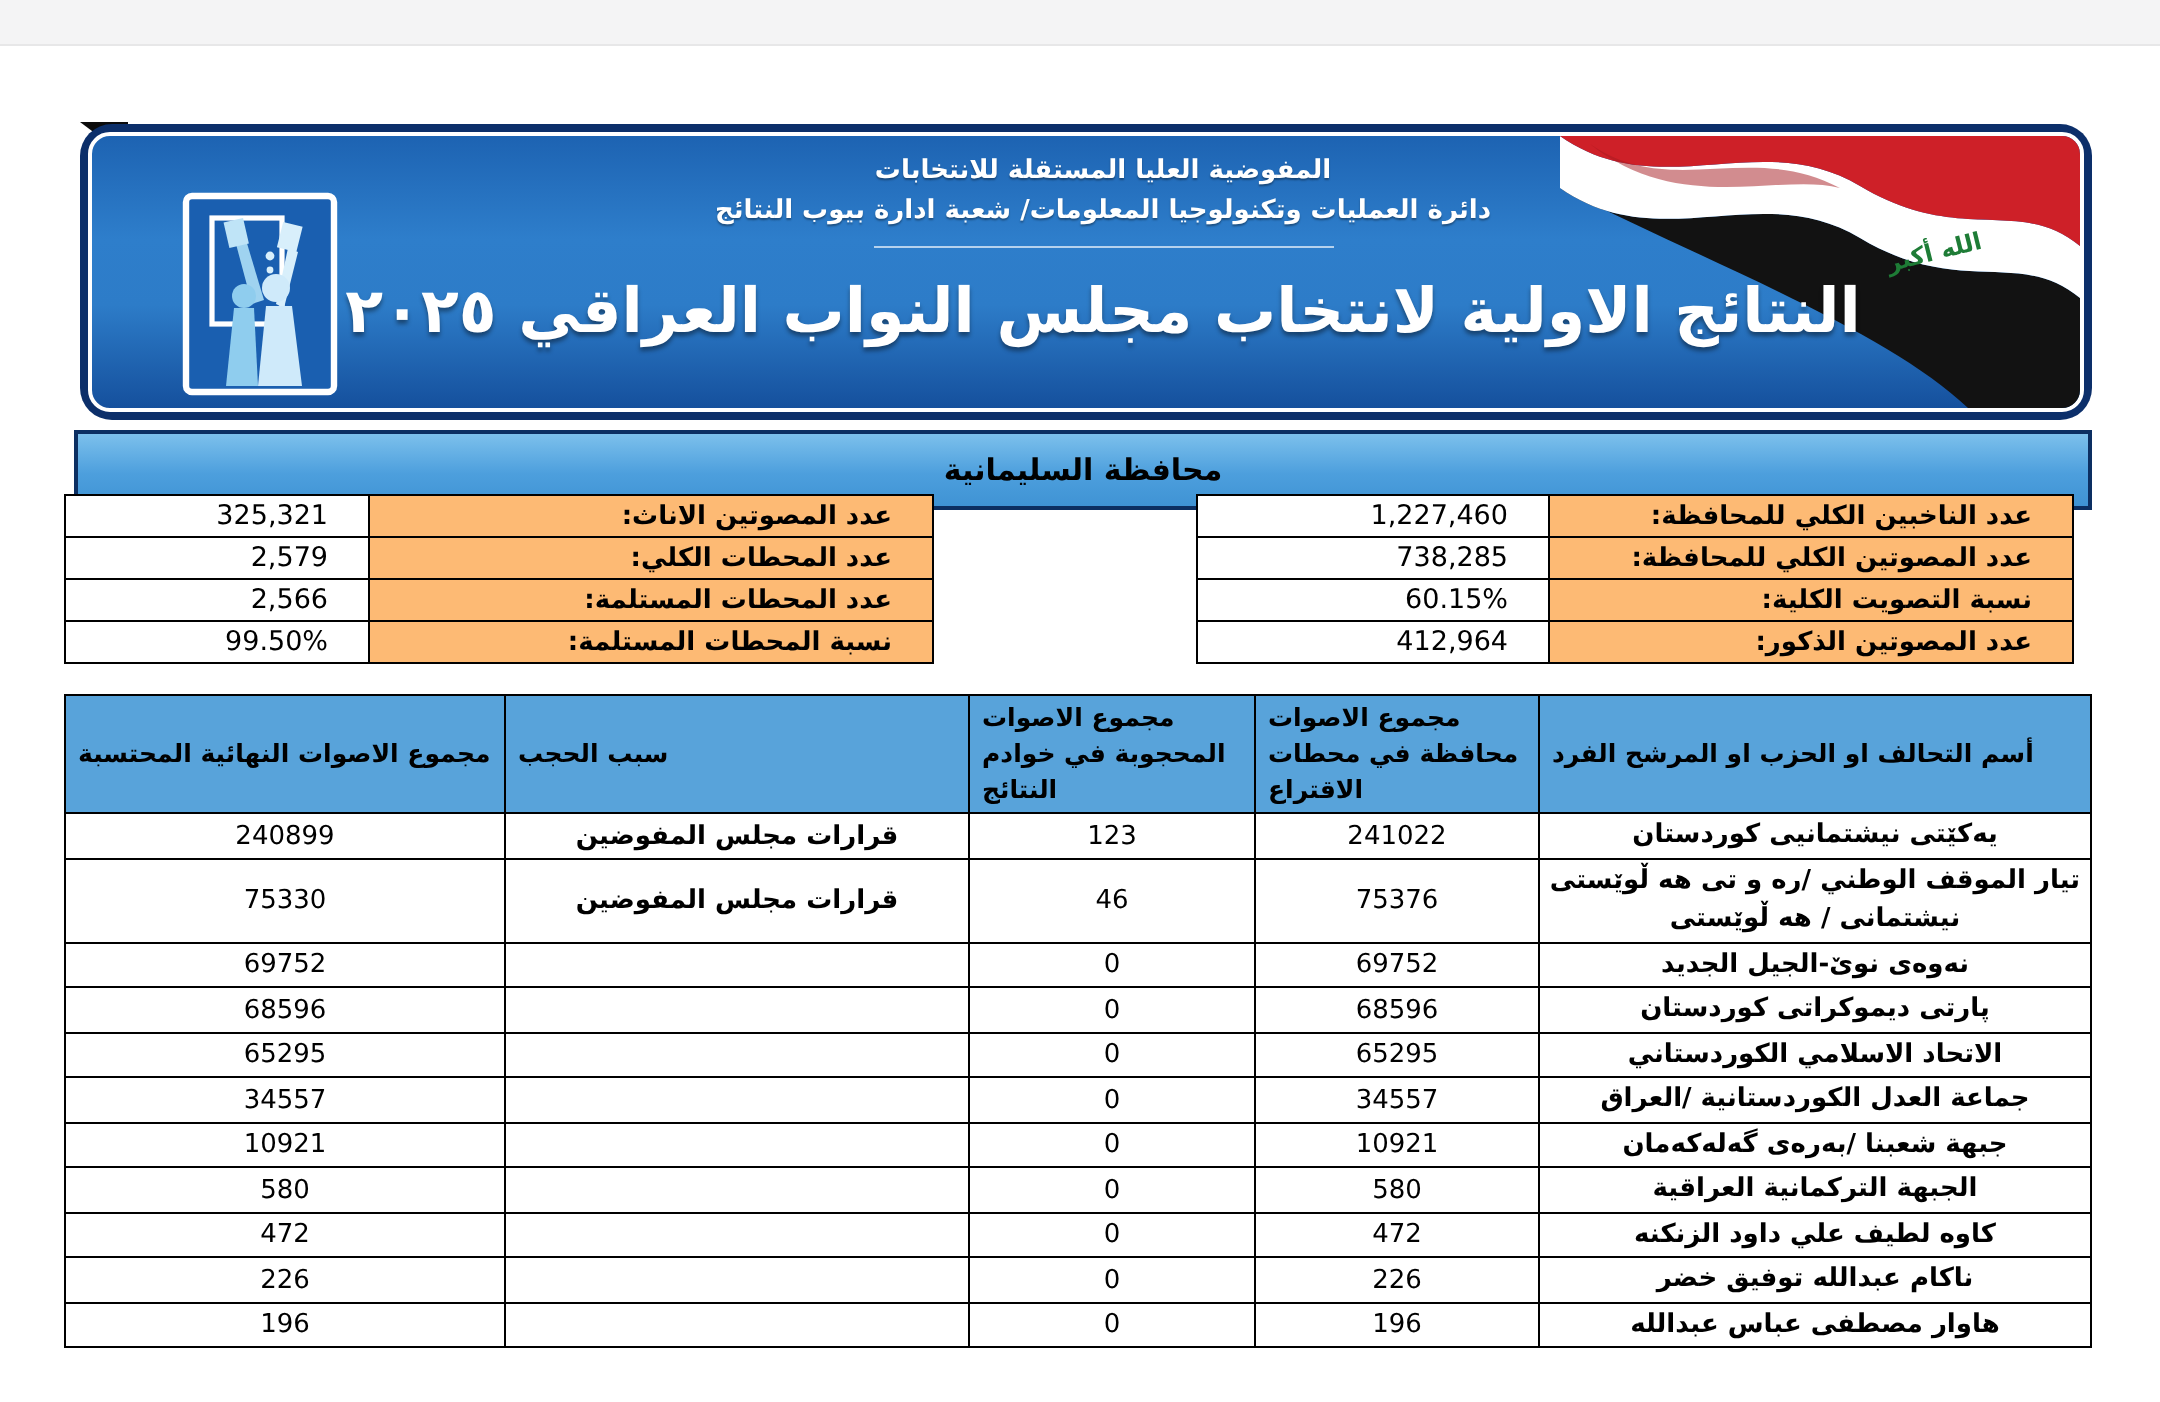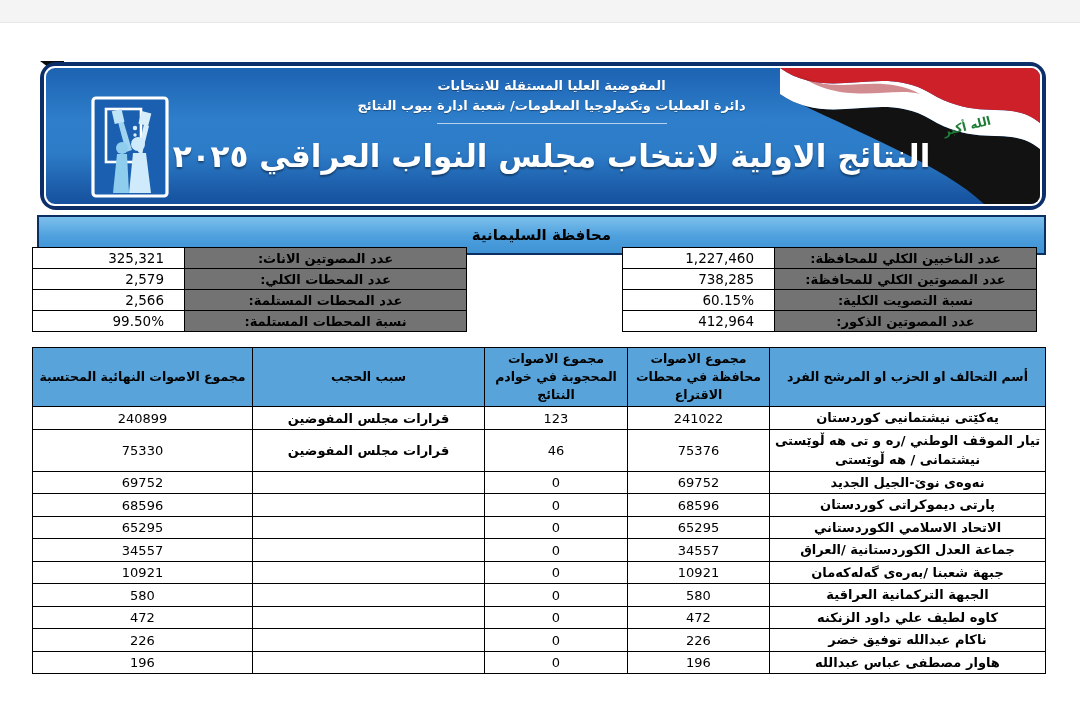--- a/index.html
+++ b/index.html
@@ -26,29 +26,29 @@
     background:linear-gradient(180deg,#7cc0ec 0%,#4d9fdd 55%,#3f93d4 100%);
     border:2px solid #0c2f62;display:flex;align-items:center;justify-content:center;
     font-size:15px;font-weight:bold;color:#000;}
 
   
   table{border-collapse:collapse;}
   .stats{position:absolute;top:247px;}
   .stats-right{right:43px;}
   .stats-left{right:613px;}
   .stats td{border:1.5px solid #000;height:21px;padding:0 20px;box-sizing:border-box;}
-  .stat-label{background:#737373;font-size:13px;font-weight:bold;text-align:center;color:#000;}
+  .stat-label{background:#fdba74;font-size:13px;font-weight:bold;text-align:right;color:#000;}
   .stat-value{background:#ffffff;font-size:13.5px;color:#000;direction:ltr;text-align:right;}
-  .stats-right .stat-label{width:262px;} .stats-right .stat-value{width:152px;}
+  .stats-right .stat-label{width:262px;} .stats-right .stat-value{width:176px;}
   .stats-left  .stat-label{width:282px;} .stats-left  .stat-value{width:152px;}
 
   
   .results{position:absolute;right:34px;top:347px;width:1013px;table-layout:fixed;}
   .results th,.results td{border:1.6px solid #000;box-sizing:border-box;color:#000;}
-  .results th{background:#58a3da;font-size:12.5px;font-weight:bold;text-align:center;height:56px;line-height:1.45;padding:2px 6px;}
+  .results th{background:#58a3da;font-size:12.5px;font-weight:bold;text-align:left;height:56px;line-height:1.45;padding:2px 6px;}
   .results td{height:21px;font-size:13px;text-align:center;padding:1px 4px;}
   .c-name{font-weight:bold;line-height:1.5;}
   .c-num{font-size:13.5px;direction:ltr;}
   .c-reason{font-weight:bold;}
 </style>
 </head>
 <body>
 
 <div class="page">
 

